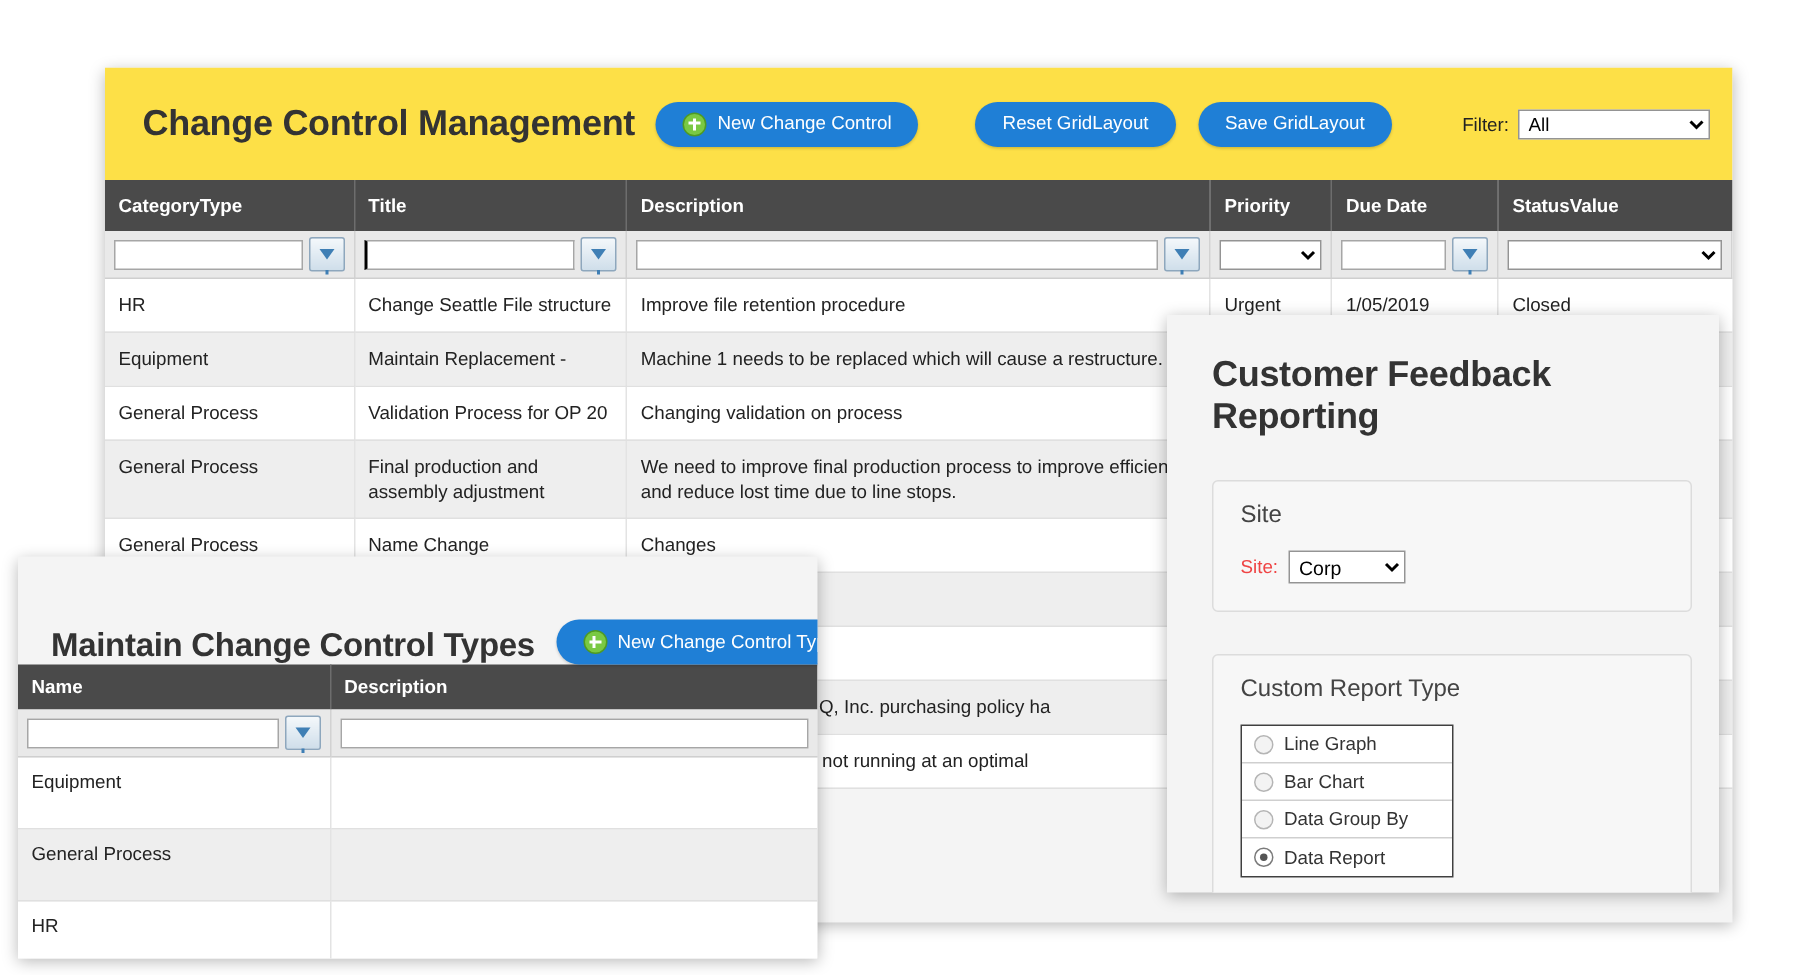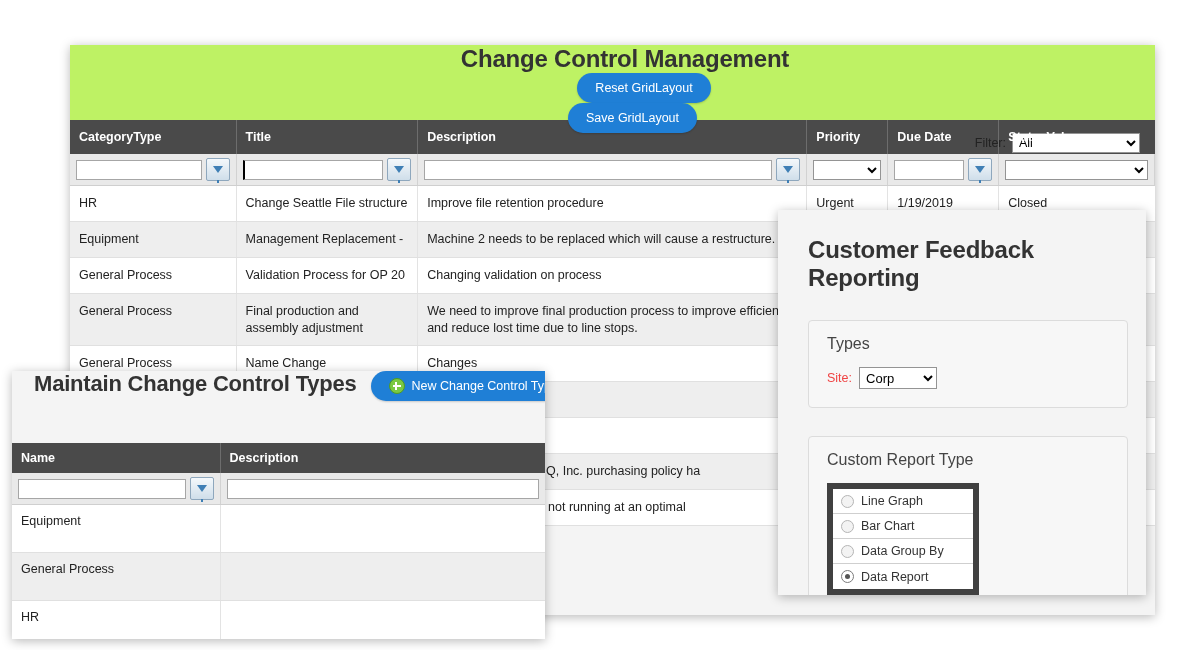--- a/index.html
+++ b/index.html
@@ -25,23 +25,22 @@
   }
 
   
   #ccm-panel { left: 70px; top: 45px; width: 1085px; height: 570px; }
 
   .ccm-header {
     display: flex;
     align-items: center;
     height: 75px;
     padding: 0 0 0 25px;
-    background: #bef264;
-    box-sizing: border-box;
-    flex-direction: column;
+    background: #fde047;
+    box-sizing: border-box;
   }
   .page-title {
     font-size: 24px;
     font-weight: bold;
     color: #333333;
     letter-spacing: -0.2px;
     white-space: nowrap;
   }
 
   .btn {
@@ -216,21 +215,21 @@
     font-size: 16px;
     color: #444444;
     margin-bottom: 14px;
   }
   .field-row { display: flex; align-items: center; gap: 7px; }
   .field-label { font-size: 12.5px; color: #ef4444; }
   #site-select { width: 78px; height: 22px; font-size: 13px; }
 
   .radio-list {
     width: 140px;
-    border: 6px solid #404040;
+    border: 1px solid #404040;
     background: #ffffff;
   }
   .radio-item {
     display: flex;
     align-items: center;
     gap: 7px;
     height: 25px;
     padding: 0 8px;
     border-bottom: 1px solid #cfcfcf;
     font-size: 12.5px;
@@ -257,21 +256,21 @@
     background: #555555;
   }
 
   
   #mcct-panel {
     left: 12px; top: 371px; width: 533px; height: 268px;
     background: #f4f4f4;
   }
   .mcct-header {
     display: flex;
-    align-items: flex-start;
+    align-items: flex-end;
     gap: 14px;
     height: 72px;
     padding-left: 22px;
     box-sizing: border-box;
   }
   .mcct-title {
     font-size: 22px;
     font-weight: bold;
     color: #333333;
     white-space: nowrap;
@@ -285,20 +284,26 @@
 </head>
 <body>
 
 <div id="stage">
 
   <div class="panel" id="ccm-panel">
 
     <div class="ccm-header">
       <div class="page-title">Change Control Management</div>
 
+      <div style="margin-left:14px;">
+        <button class="btn">
+          <span class="icon-plus"></span>
+          <span class="btn-label">New Change Control</span>
+        </button>
+      </div>
 
       <div style="margin-left:38px;">
         <button class="btn">
           <span class="btn-label">Reset GridLayout</span>
         </button>
       </div>
 
       <div style="margin-left:15px;">
         <button class="btn">
           <span class="btn-label">Save GridLayout</span>
@@ -377,27 +382,27 @@
               <option></option>
             </select>
           </td>
         </tr>
 
         <tr>
           <td class="cell">HR</td>
           <td class="cell">Change Seattle File structure</td>
           <td class="cell">Improve file retention procedure</td>
           <td class="cell">Urgent</td>
-          <td class="cell">1/19/2019</td>
+          <td class="cell">1/05/2019</td>
           <td class="cell">Closed</td>
         </tr>
         <tr class="alt">
           <td class="cell">Equipment</td>
-          <td class="cell">Management Replacement -</td>
-          <td class="cell">Machine 2 needs to be replaced which will cause a restructure.</td>
+          <td class="cell">Maintain Replacement -</td>
+          <td class="cell">Machine 1 needs to be replaced which will cause a restructure.</td>
           <td class="cell"></td>
           <td class="cell"></td>
           <td class="cell"></td>
         </tr>
         <tr>
           <td class="cell">General Process</td>
           <td class="cell">Validation Process for OP 20</td>
           <td class="cell">Changing validation on process</td>
           <td class="cell"></td>
           <td class="cell"></td>
@@ -452,21 +457,21 @@
           <td class="cell"></td>
         </tr>
       </tbody>
     </table>
   </div>
 
   <div class="panel" id="cfr-panel">
     <div class="cfr-title">Customer Feedback Reporting</div>
 
     <div class="fieldset">
-      <div class="fieldset-title">Types</div>
+      <div class="fieldset-title">Site</div>
       <div class="field-row">
         <span class="field-label">Site:</span>
         <select class="sel" id="site-select">
           <option>Corp</option>
         </select>
       </div>
     </div>
 
     <div class="fieldset">
       <div class="fieldset-title">Custom Report Type</div>

